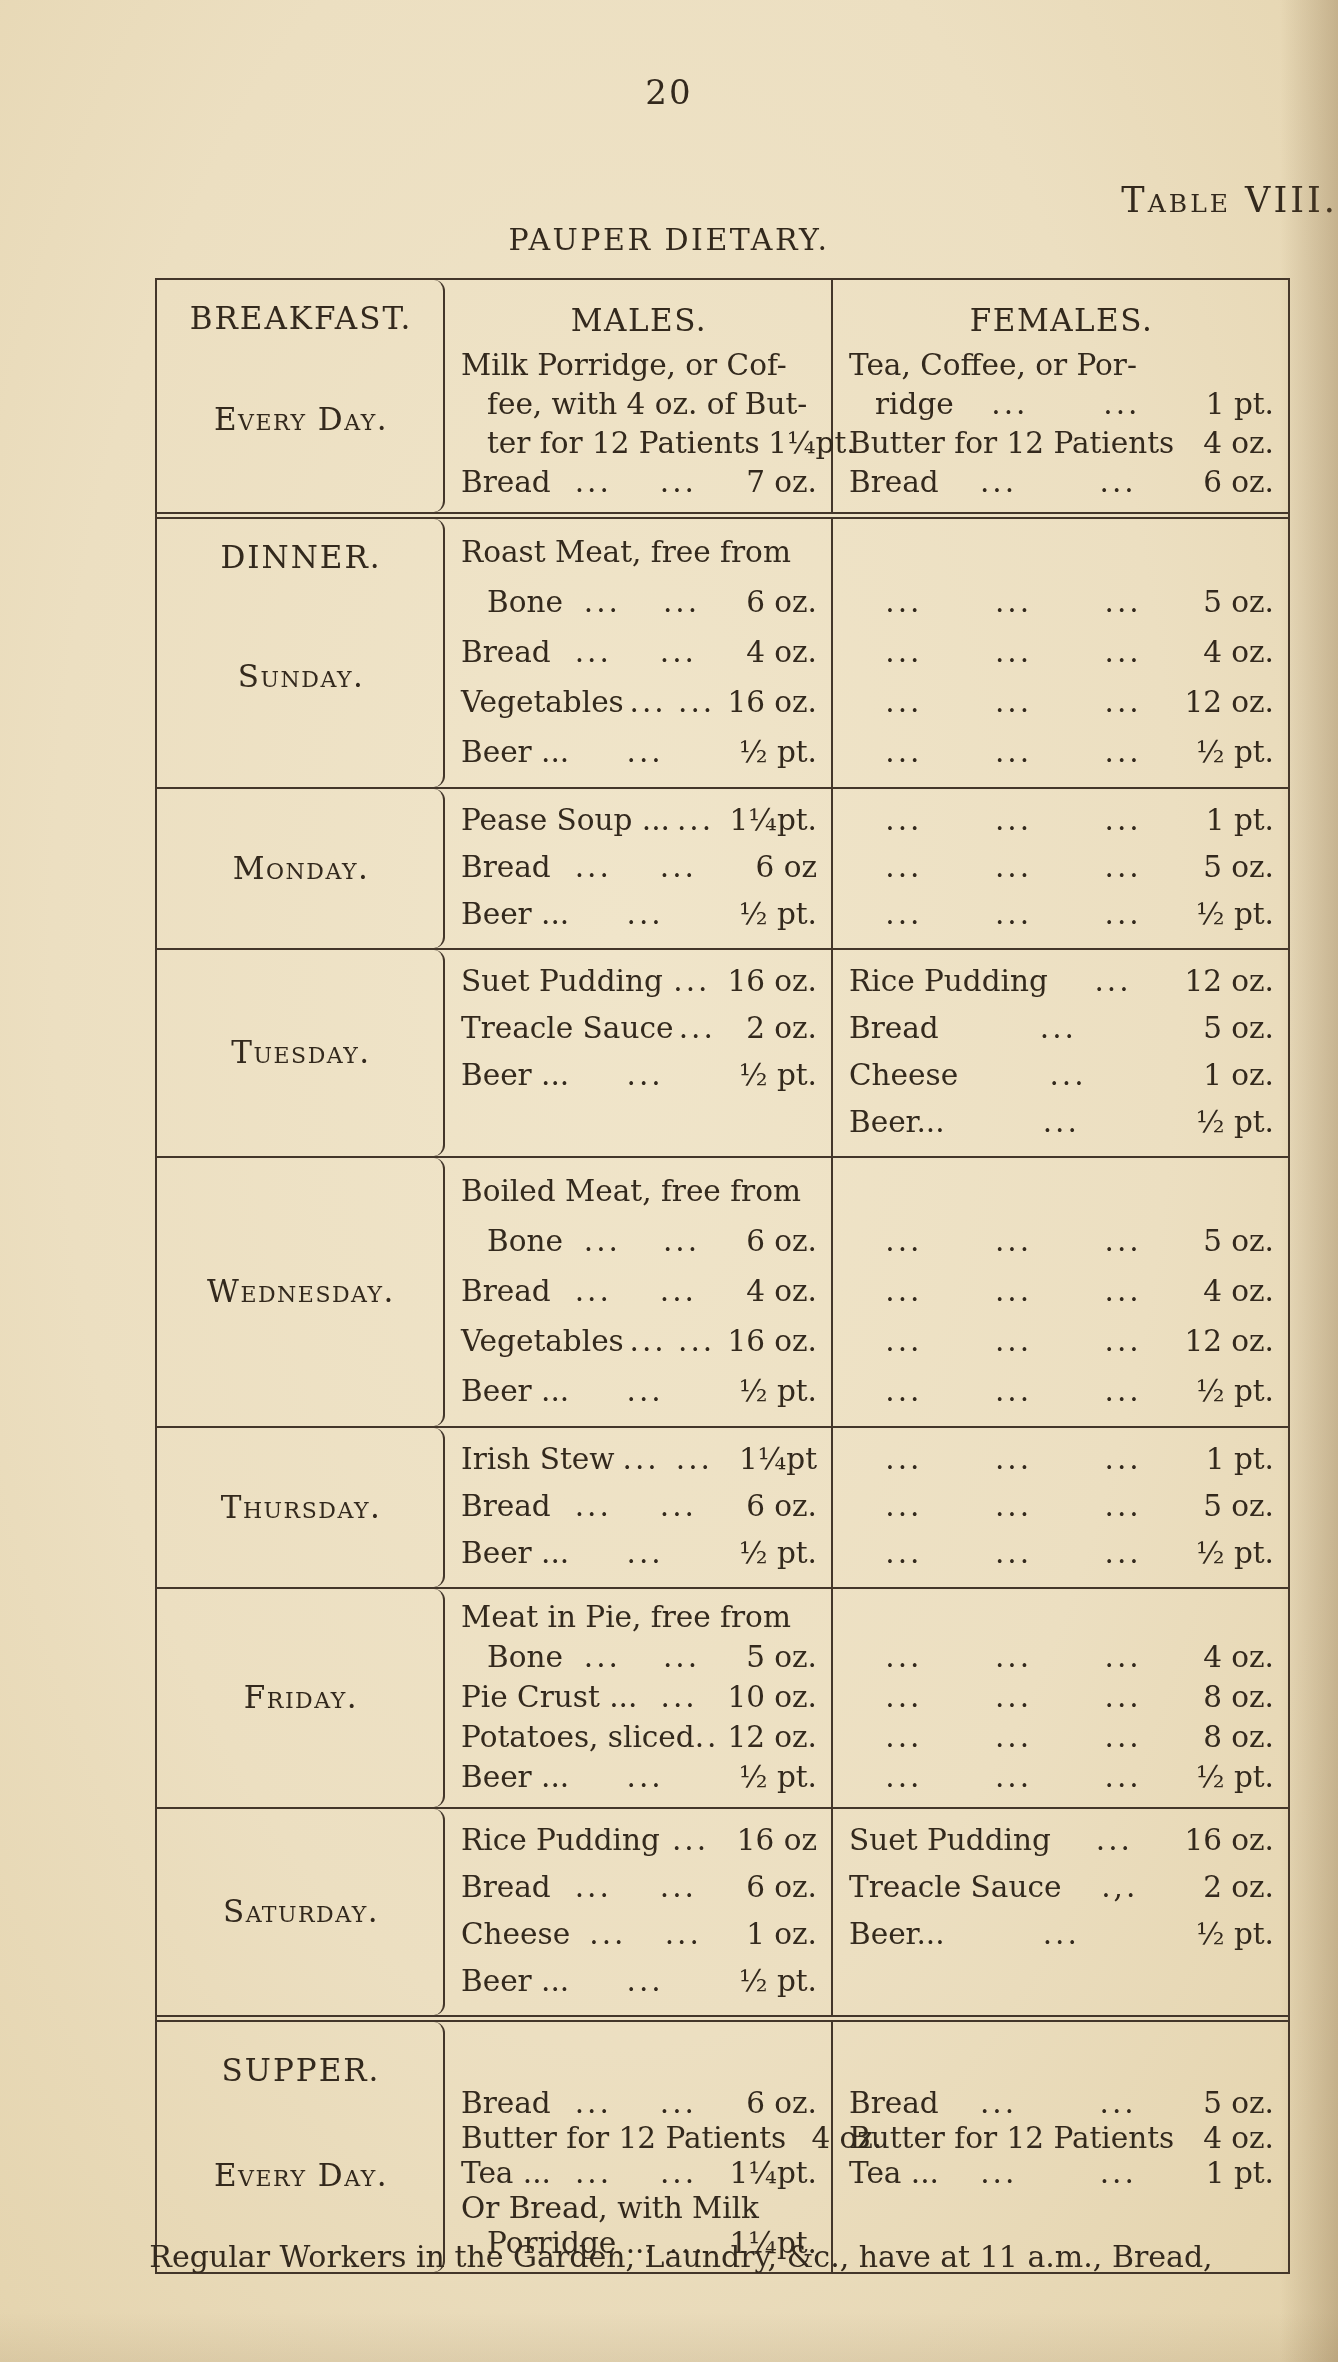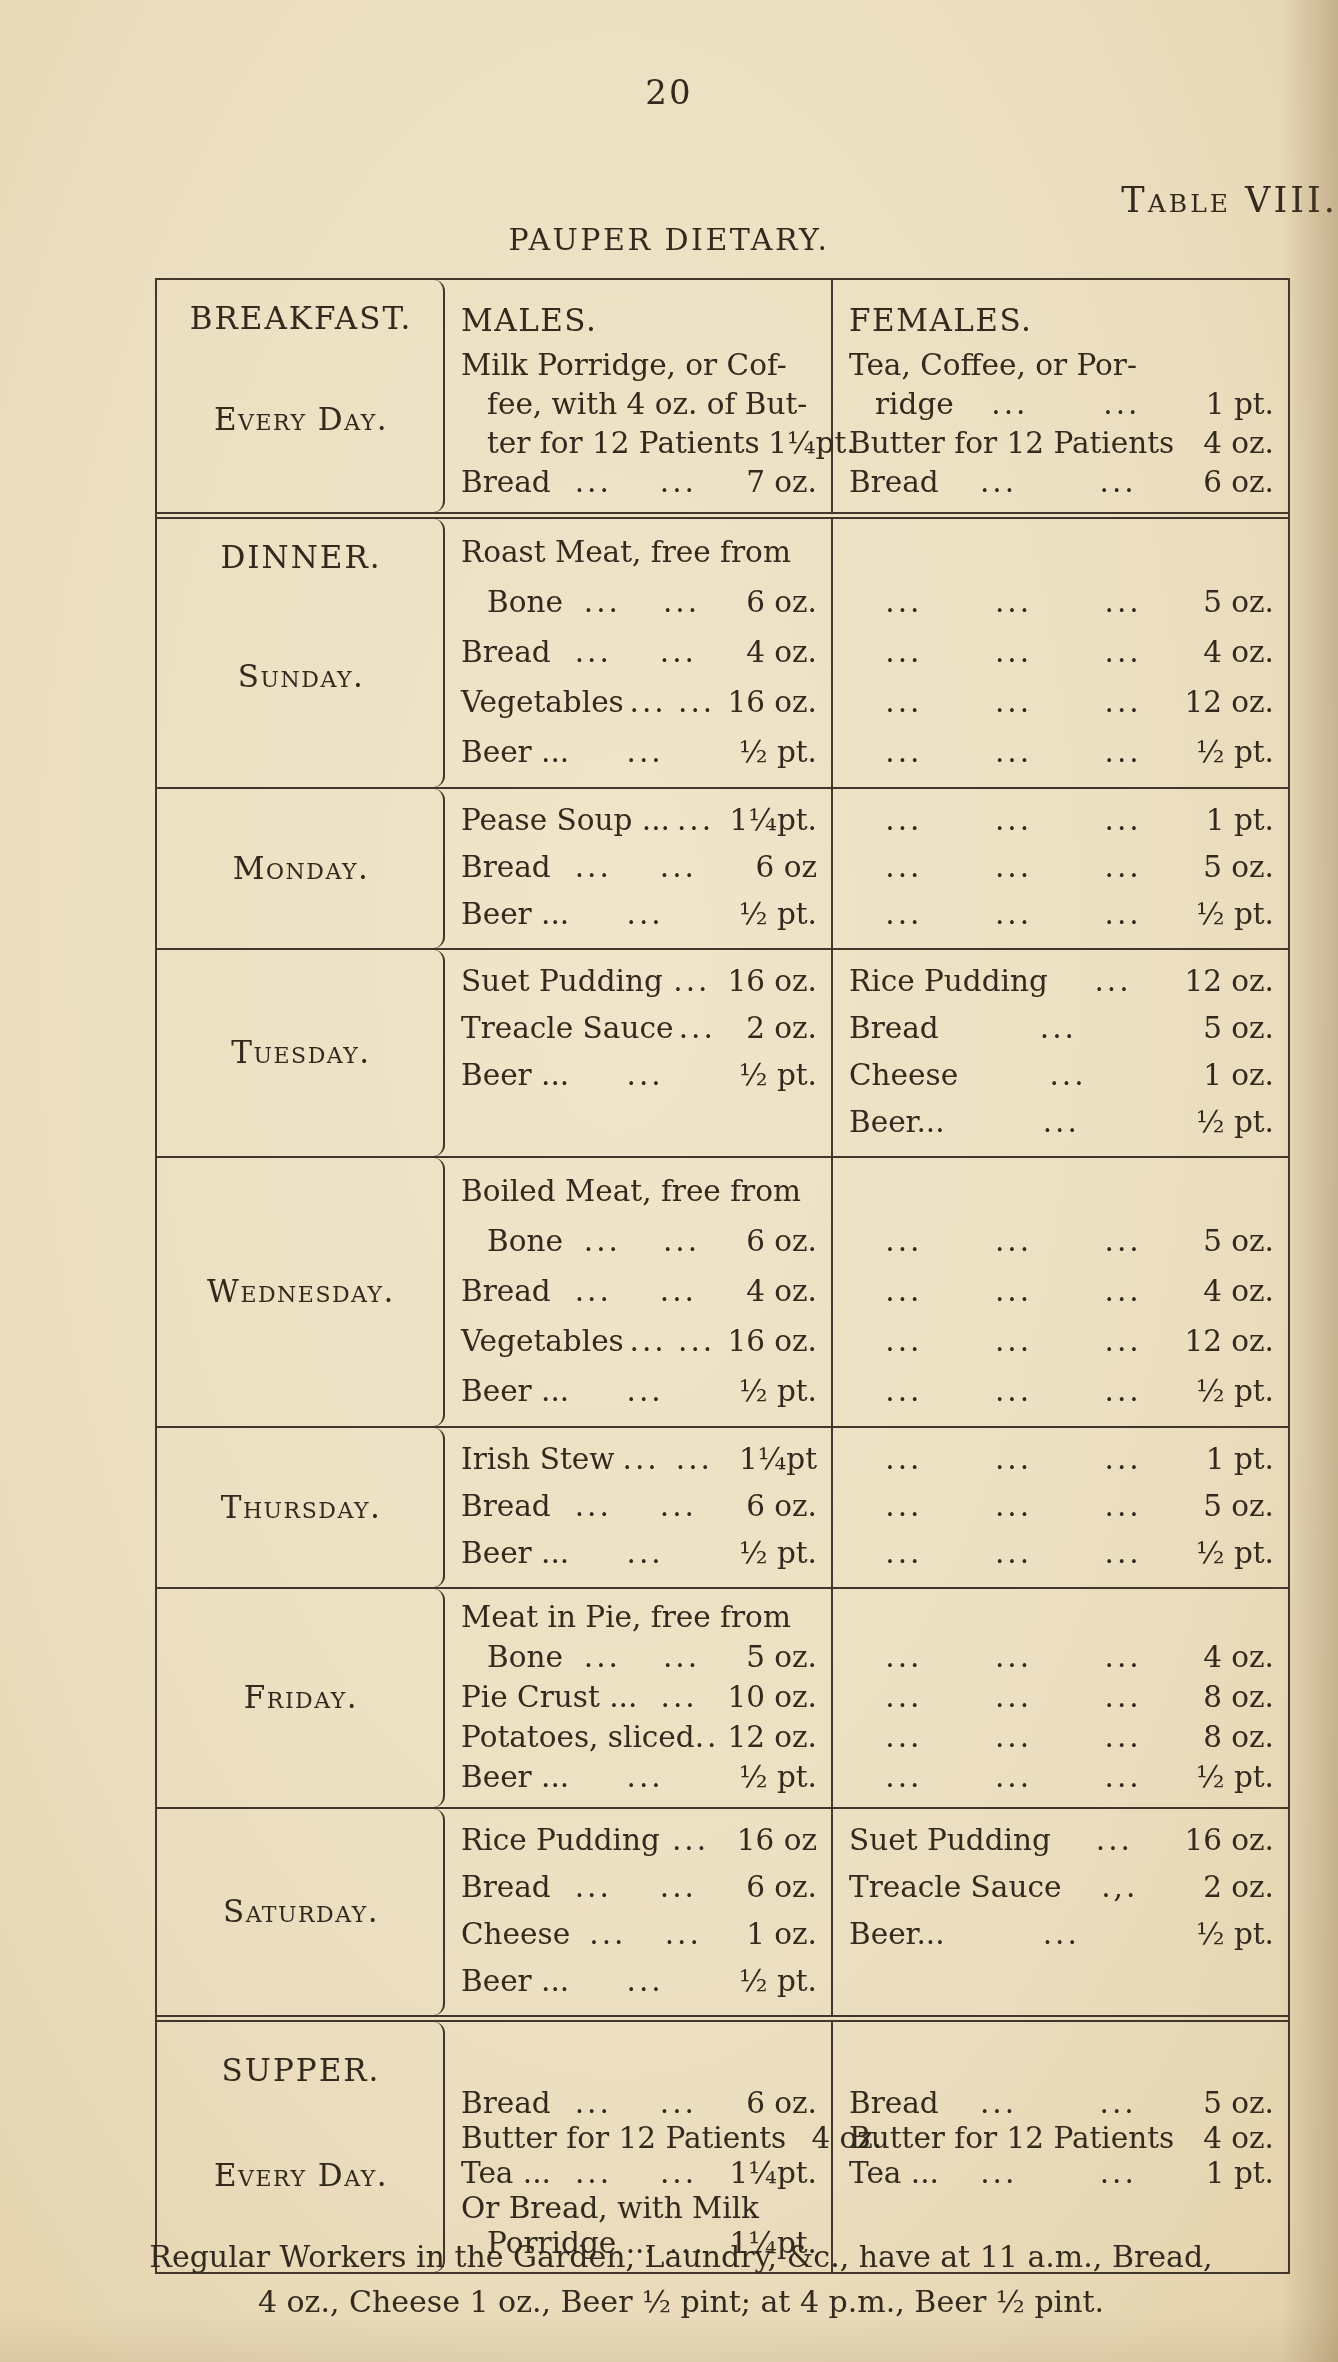--- a/index.html
+++ b/index.html
@@ -35,21 +35,21 @@
     border:2px solid #43362a;box-sizing:border-box;
   }
   .trow{display:grid;grid-template-columns:288px 388px 1fr;border-top:2px solid #43362a;}
   .trow:first-child{border-top:none;}
   .trow.dbl{border-top:7px double #43362a;}
   .cell{padding:8px 14px 10px 16px;position:relative;box-sizing:border-box;min-width:0;}
   .c1{border-right:2px solid #43362a;display:flex;flex-direction:column;align-items:center;border-radius:11px;}
   .c2{border-right:2px solid #43362a;}
   .seclabel{font-size:31px;letter-spacing:2px;margin-top:12px;}
   .daylabel{font-variant:small-caps;font-size:31px;letter-spacing:1.5px;margin:auto 0;}
-  .colhead{font-size:31px;letter-spacing:1.5px;margin:14px 0 8px;}
+  .colhead{text-align:center;font-size:31px;letter-spacing:1.5px;margin:14px 0 8px;}
 
   .lines{font-size:29.5px;}
   .line{display:flex;align-items:baseline;line-height:47px;white-space:nowrap;min-height:47px;}
   .line.indent{padding-left:26px;}
   .nm{flex:0 0 auto;}
   .dots{flex:1 1 auto;display:flex;justify-content:space-around;min-width:0;
     overflow:hidden;letter-spacing:3px;}
   .dots span{flex:0 0 auto;}
   .amt{flex:0 0 auto;text-align:right;white-space:nowrap;margin-left:4px;min-width:92px;}
   .amt:empty{min-width:0;margin-left:0;}
@@ -743,16 +743,15 @@
             </div>
           </div>
       </div>
     </div>
 
   </div>
 
 
   <div class="footer">
     <div>Regular Workers in the Garden, Laundry, &amp;c., have at 11 a.m., Bread,</div>
-    <div>4 oz., Cheese 1 oz., Beer ½ pint; at 4 p.m., Beer ½ pint.</div>
   </div>
 
 </div>
 
 </body></html>

